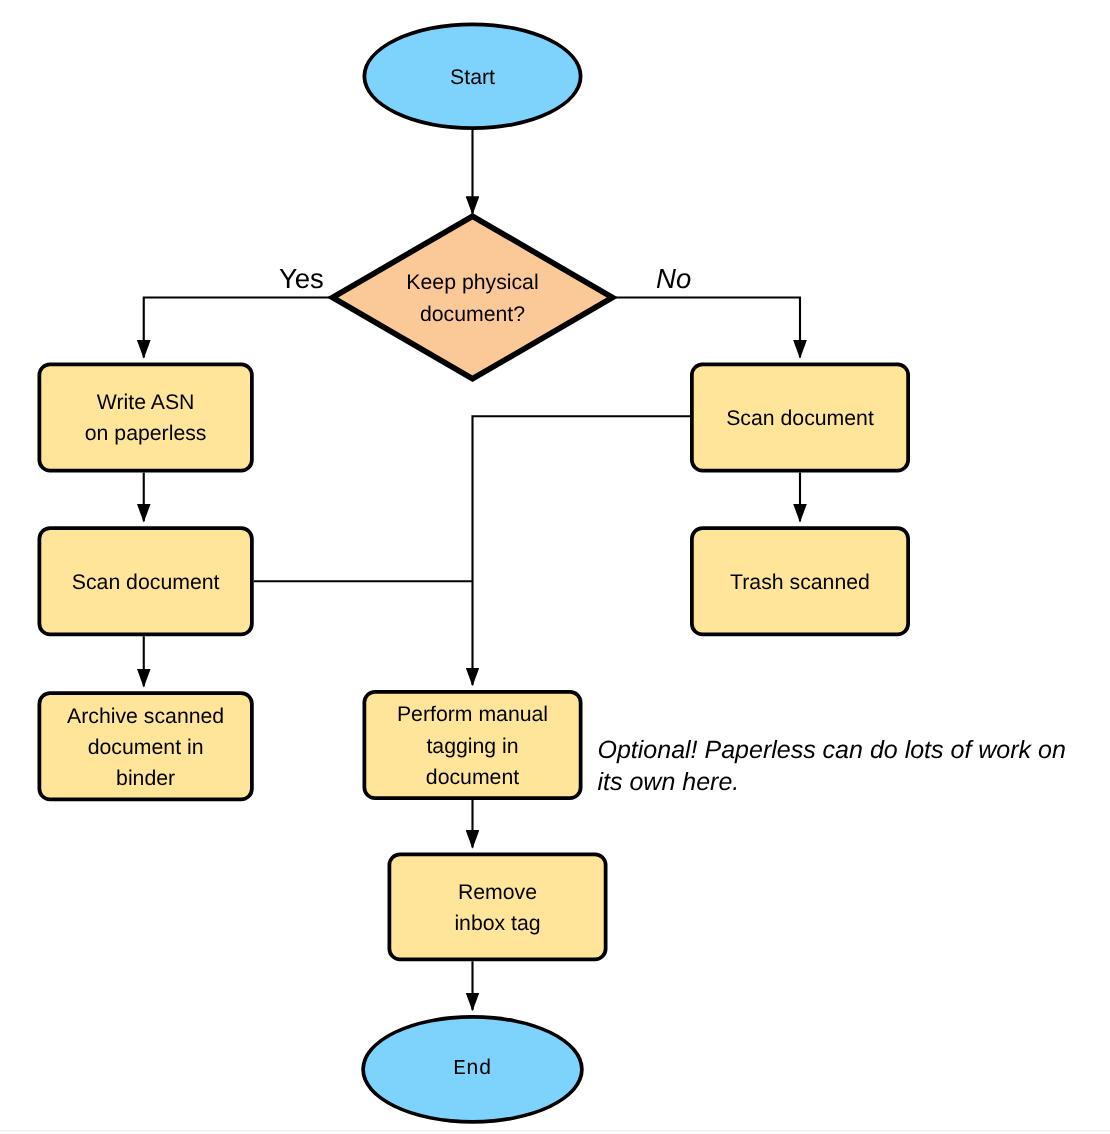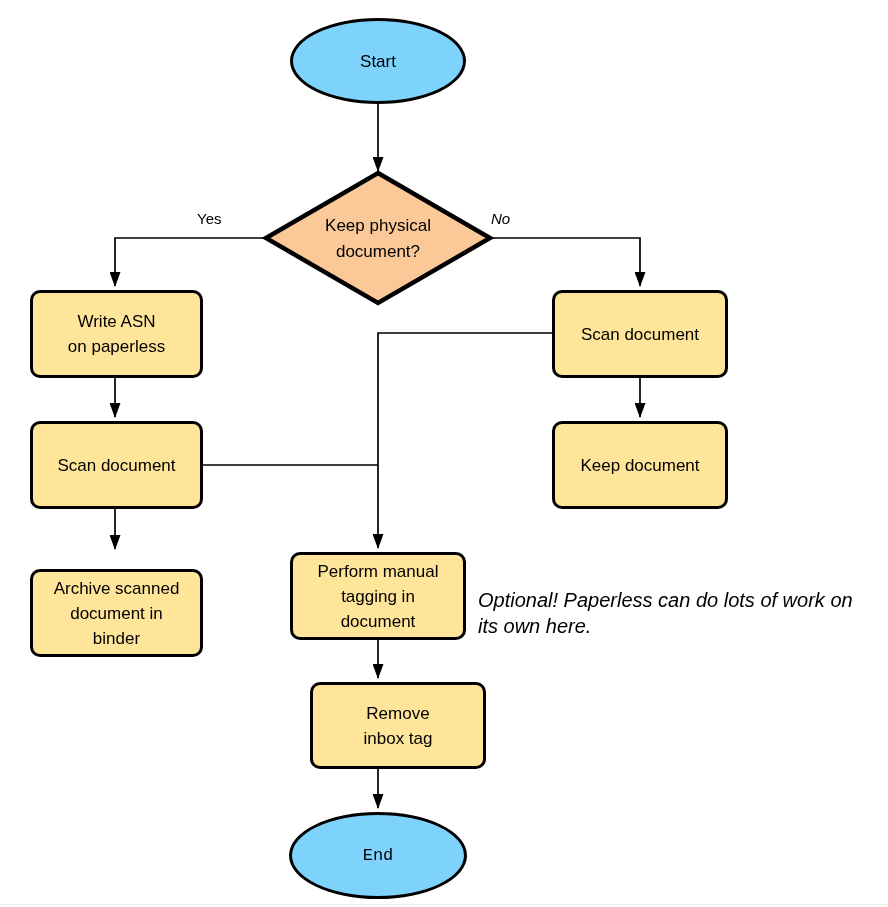--- a/index.html
+++ b/index.html
@@ -38,22 +38,22 @@
     border: 3px solid #000000;
     border-radius: 50%;
   }
   .decision-label {
     background: transparent;
     border: none;
     line-height: 26px;
   }
   .edge-label {
     position: absolute;
-    font-size: 15px;
-    text-align: left;
+    font-size: 22px;
+    text-align: right;
     white-space: nowrap;
   }
   .note {
     position: absolute;
     font-style: italic;
     font-size: 20px;
     line-height: 26px;
     white-space: pre-line;
   }
   .bottom-hairline {
@@ -114,32 +114,32 @@
 
   <div class="node process" style="left:30px; top:290px; width:173px; height:88px;">
     <span>Write ASN
 on paperless</span>
   </div>
 
   <div class="node process" style="left:30px; top:421px; width:173px; height:88px;">
     <span>Scan document</span>
   </div>
 
-  <div class="node process" style="left:30px; top:553px; width:173px; height:88px;margin-top:16px;">
+  <div class="node process" style="left:30px; top:553px; width:173px; height:88px;">
     <span>Archive scanned
 document in
 binder</span>
   </div>
 
   <div class="node process" style="left:552px; top:290px; width:176px; height:88px;">
     <span>Scan document</span>
   </div>
 
   <div class="node process" style="left:552px; top:421px; width:176px; height:88px;">
-    <span>Keep document</span>
+    <span>Trash scanned</span>
   </div>
 
   <div class="node process" style="left:290px; top:552px; width:176px; height:88px;">
     <span>Perform manual
 tagging in
 document</span>
   </div>
 
   <div class="node process" style="left:290px; top:682px; width:176px; height:87px;margin-left:20px;">
     <span>Remove

